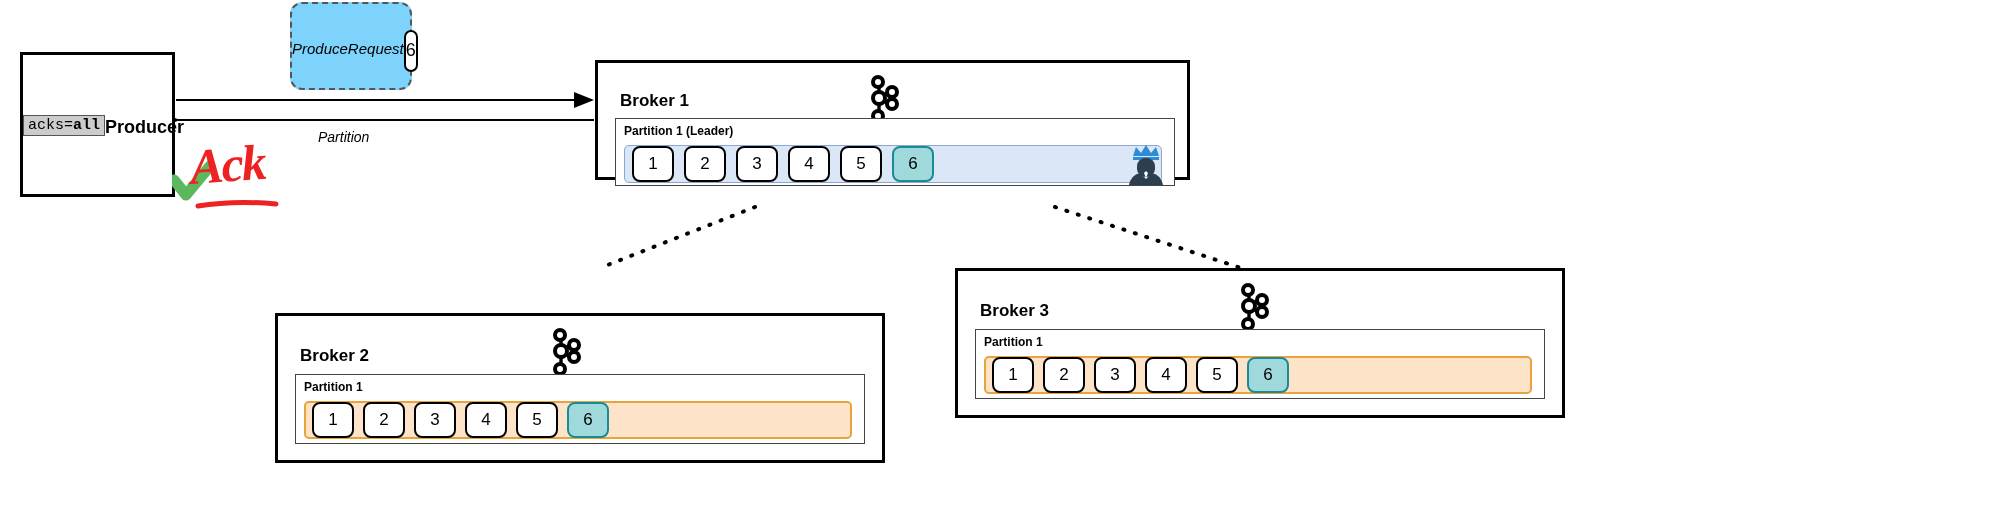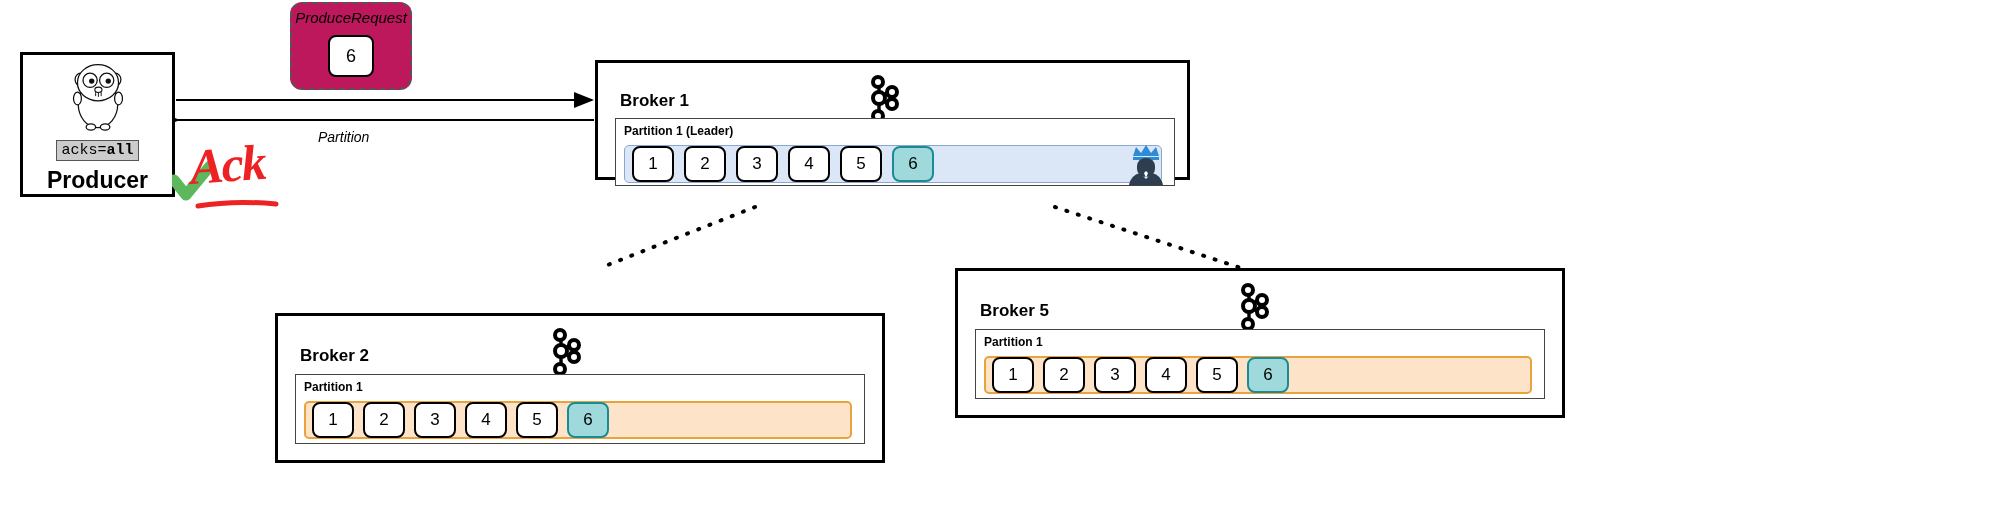--- a/index.html
+++ b/index.html
@@ -4,32 +4,32 @@
 <style>
   html,body{margin:0;padding:0;background:#ffffff;}
   body{width:2000px;height:531px;position:relative;overflow:hidden;
        font-family:"Liberation Sans",sans-serif;color:#000;}
   .layer{position:absolute;left:0;top:0;width:2000px;height:531px;}
   svg.layer{pointer-events:none;}
 
   
   #producer-box{position:absolute;left:20px;top:52px;width:155px;height:145px;
       border:3px solid #000;background:#fff;box-sizing:border-box;
-      display:flex;flex-direction:column;align-items:center;justify-content:flex-start;}
+      display:flex;flex-direction:row;align-items:center;justify-content:flex-start;}
   #gopher{margin-top:4px;}
   #acks-label{font-family:"Liberation Mono",monospace;font-size:15px;
       background:#cccccc;border:1px solid #555;padding:1px 4px;margin-top:2px;
       white-space:nowrap;}
   #acks-label b{font-weight:bold;}
-  #producer-title{font-size:23px;font-weight:bold;margin-top:6px;}
+  #producer-title{font-size:18px;font-weight:bold;margin-top:6px;}
 
   
   #produce-request{position:absolute;left:290px;top:2px;width:122px;height:88px;
-      border:2px dashed #555;border-radius:12px;background:#be185d;box-sizing:border-box;
-      display:flex;flex-direction:column;align-items:center;}
+      border:2px dashed #555;border-radius:12px;background:#7dd3fc;box-sizing:border-box;
+      display:flex;flex-direction:row;align-items:center;}
   #produce-request-title{font-size:15px;font-style:italic;margin-top:5px;}
   #produce-request-msg{width:42px;height:38px;border:2.5px solid #000;border-radius:8px;
       background:#fff;margin-top:9px;display:flex;align-items:center;justify-content:center;
       font-size:18px;}
 
   
   .arrow-label{position:absolute;font-size:14px;font-style:italic;}
   #response-label{left:318px;top:129px;}
 
   
@@ -183,21 +183,21 @@
       <div class="msg">2</div>
       <div class="msg">3</div>
       <div class="msg">4</div>
       <div class="msg">5</div>
       <div class="msg current">6</div>
     </div>
   </div>
 </div>
 
 <div class="broker" id="broker3">
-  <div class="broker-title">Broker 5</div>
+  <div class="broker-title">Broker 3</div>
   <svg class="kafka-logo" width="34" height="48" viewBox="0 0 34 48" fill="none" stroke="#000" stroke-width="4">
     <circle cx="10" cy="7" r="5"></circle>
     <circle cx="24" cy="17" r="5"></circle>
     <circle cx="11" cy="23" r="6"></circle>
     <circle cx="24" cy="29" r="5"></circle>
     <circle cx="10" cy="41" r="5"></circle>
     <path d="M11 12 L11 17 M16 20 L19 18 M16 26 L19 28 M11 29 L11 36" stroke-width="3.4"></path>
   </svg>
   <div class="partition">
     <div class="partition-title">Partition 1</div>

